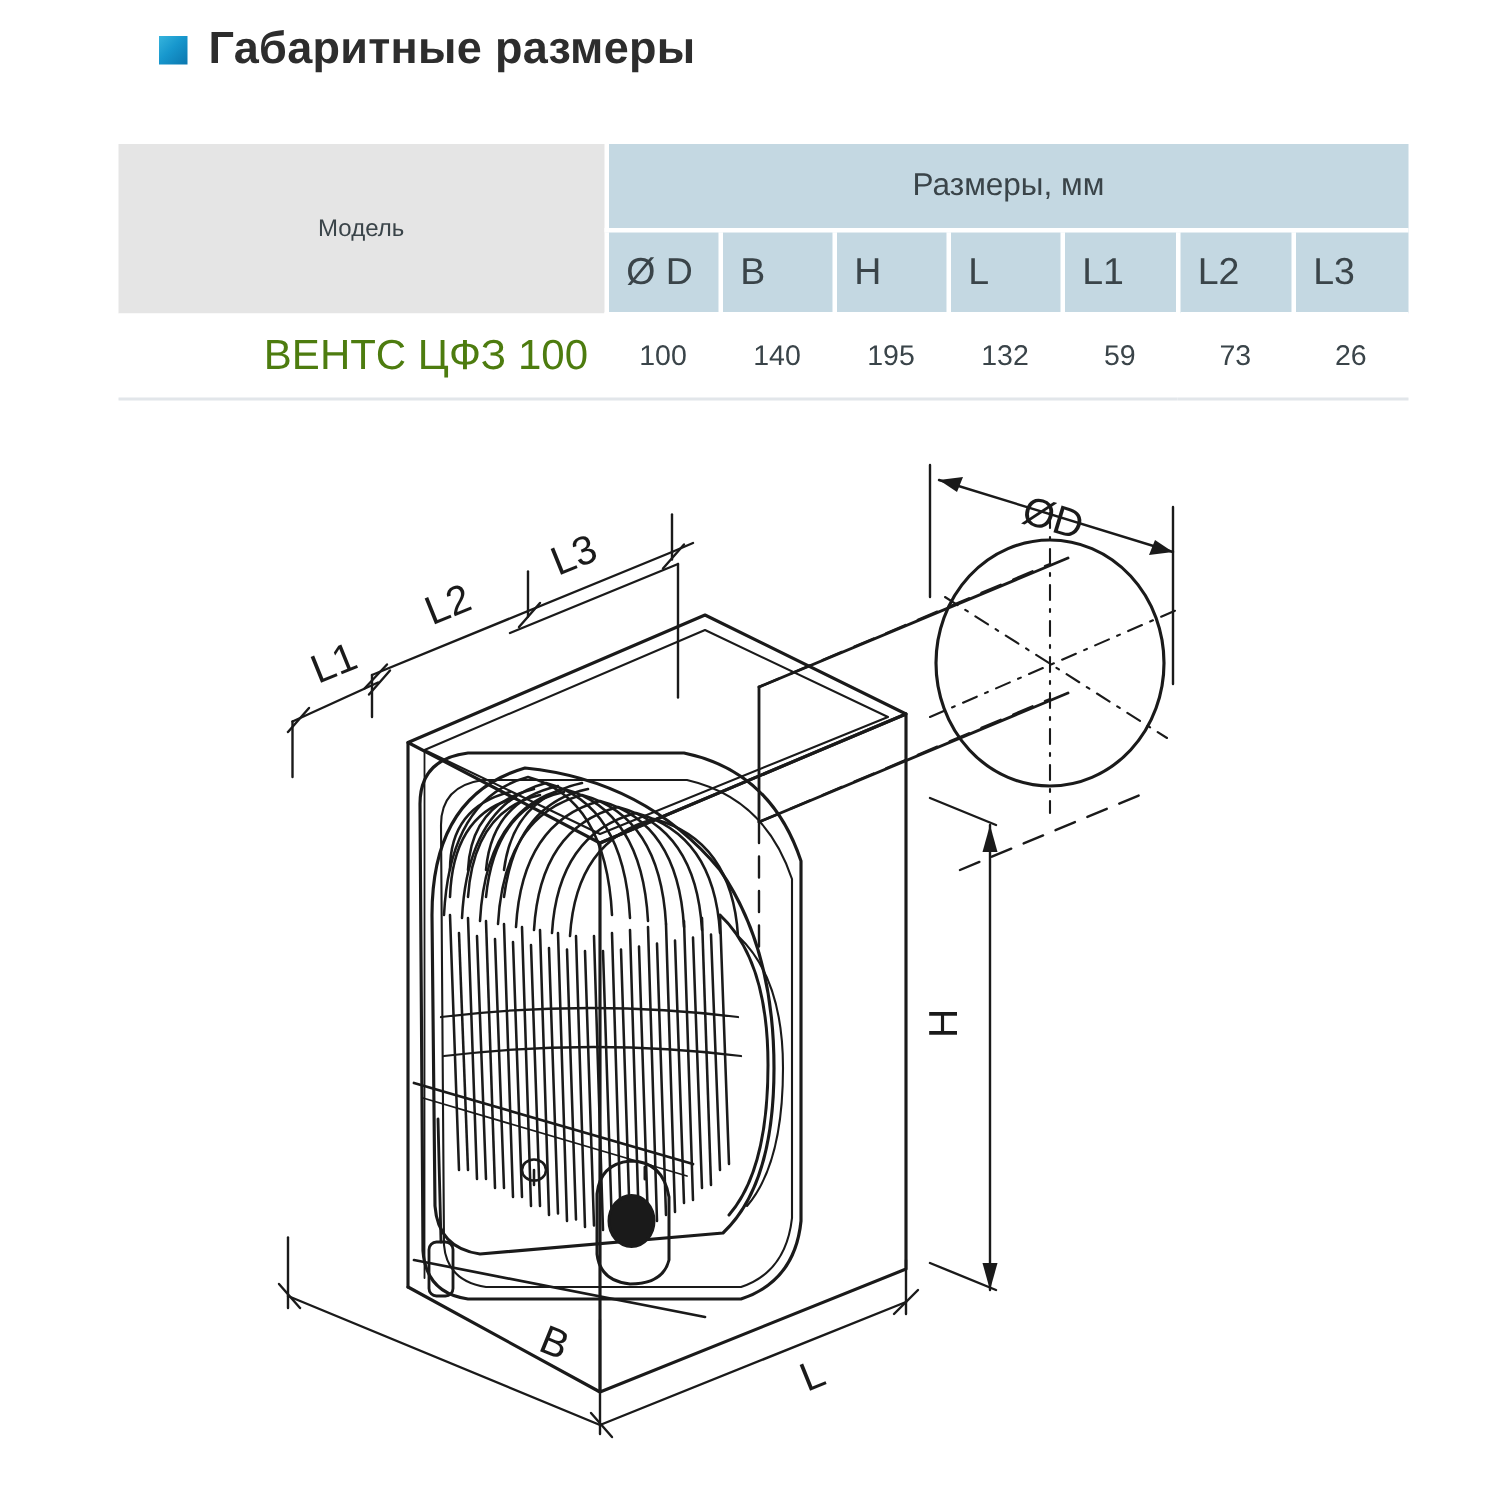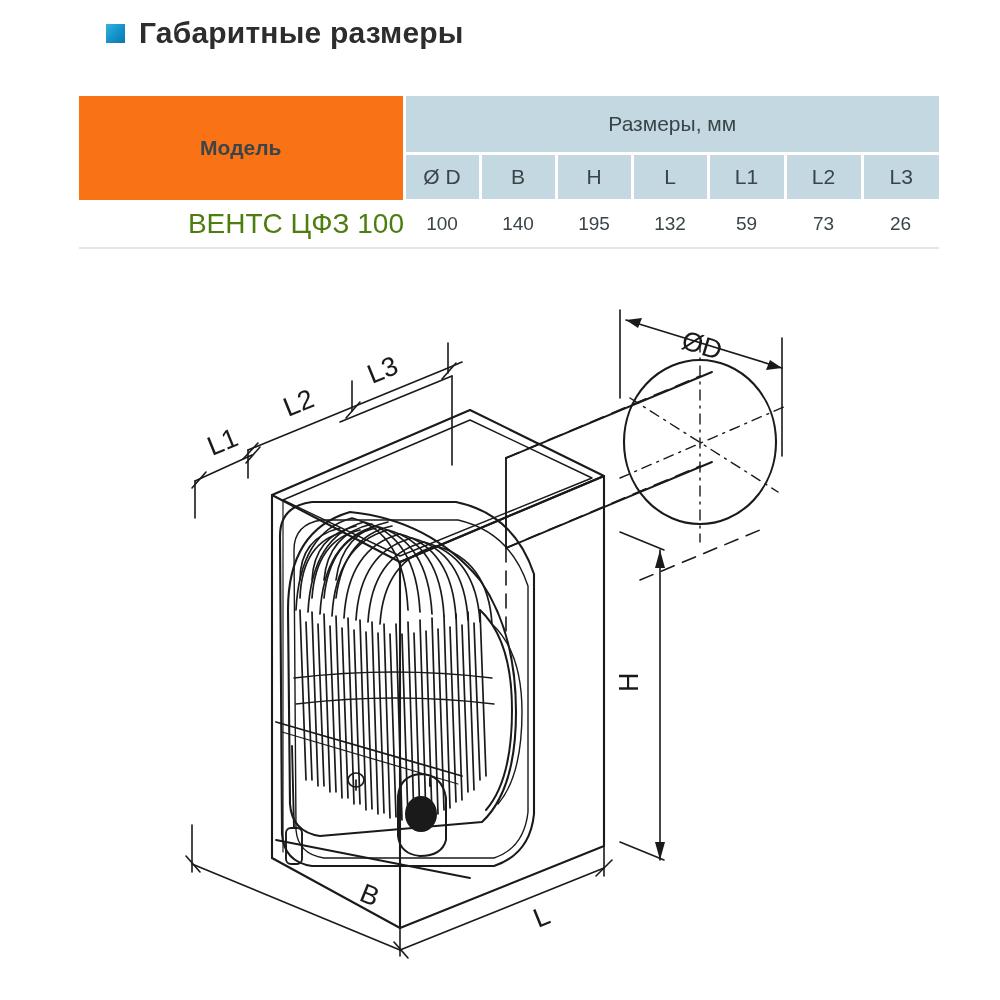--- a/index.html
+++ b/index.html
@@ -43,37 +43,37 @@
   #dimensions-table {
     position: absolute;
     left: 79px;
     top: 96px;
     width: 860px;
     border-collapse: collapse;
     table-layout: fixed;
   }
   #dimensions-table th,
   #dimensions-table td {
-    padding: 0;
+    padding: 12px;
     margin: 0;
   }
   .th-head {
     background: #c4d8e2;
     color: #3a4449;
-    font-size: 21px;
+    font-size: 25px;
     font-weight: normal;
-    text-align: center;
+    text-align: left;
     border-left: 3px solid #ffffff;
     border-bottom: 3px solid #ffffff;
   }
   .th-model {
-    background: #f97316;
+    background: #e5e5e5;
     color: #3a4449;
-    font-size: 21px;
-    font-weight: bold;
+    font-size: 16px;
+    font-weight: normal;
     text-align: center;
     border-left: none;
     border-bottom: none;
     vertical-align: middle;
   }
   .th-group {
     border-left: 3px solid #ffffff;
     border-bottom: 3px solid #ffffff;
   }
   .row-h1 { height: 57px; }

